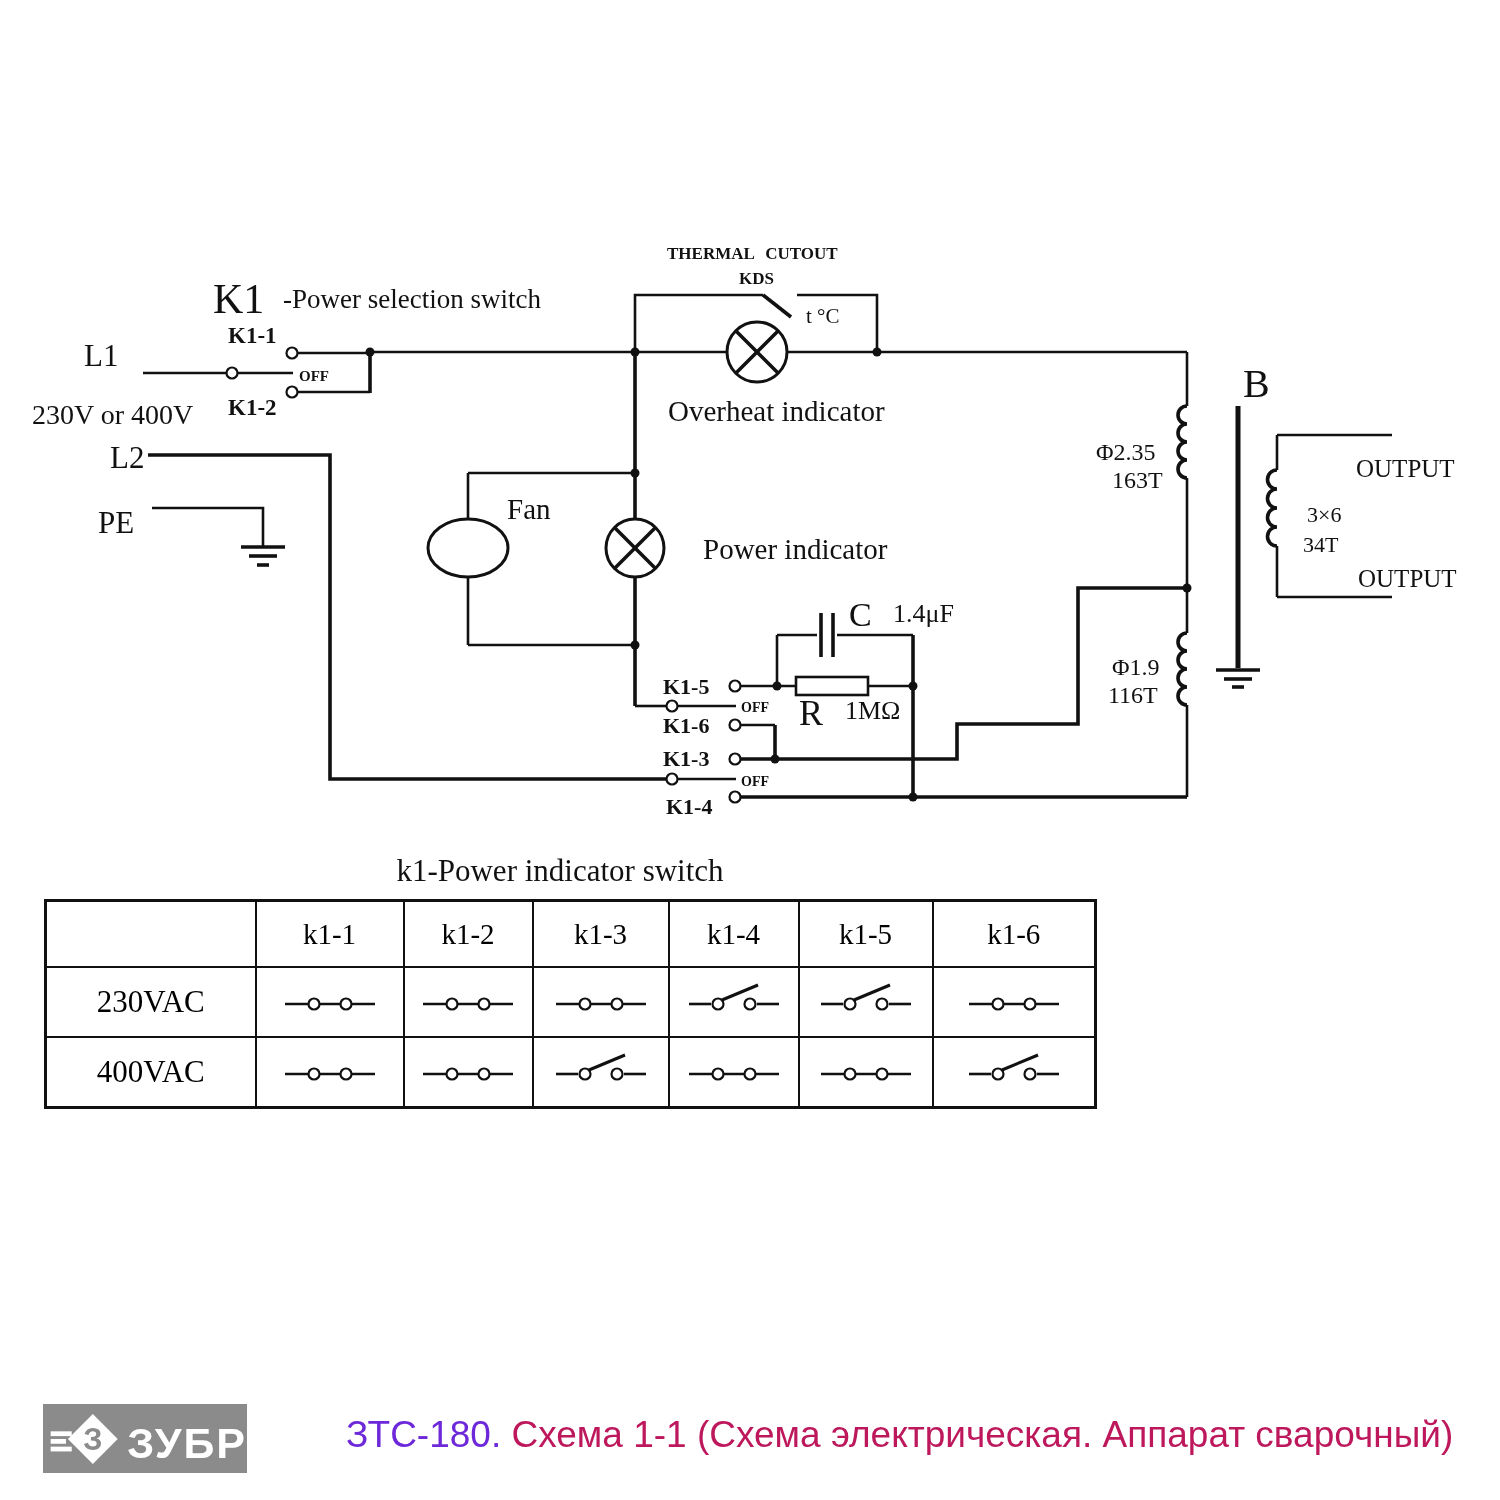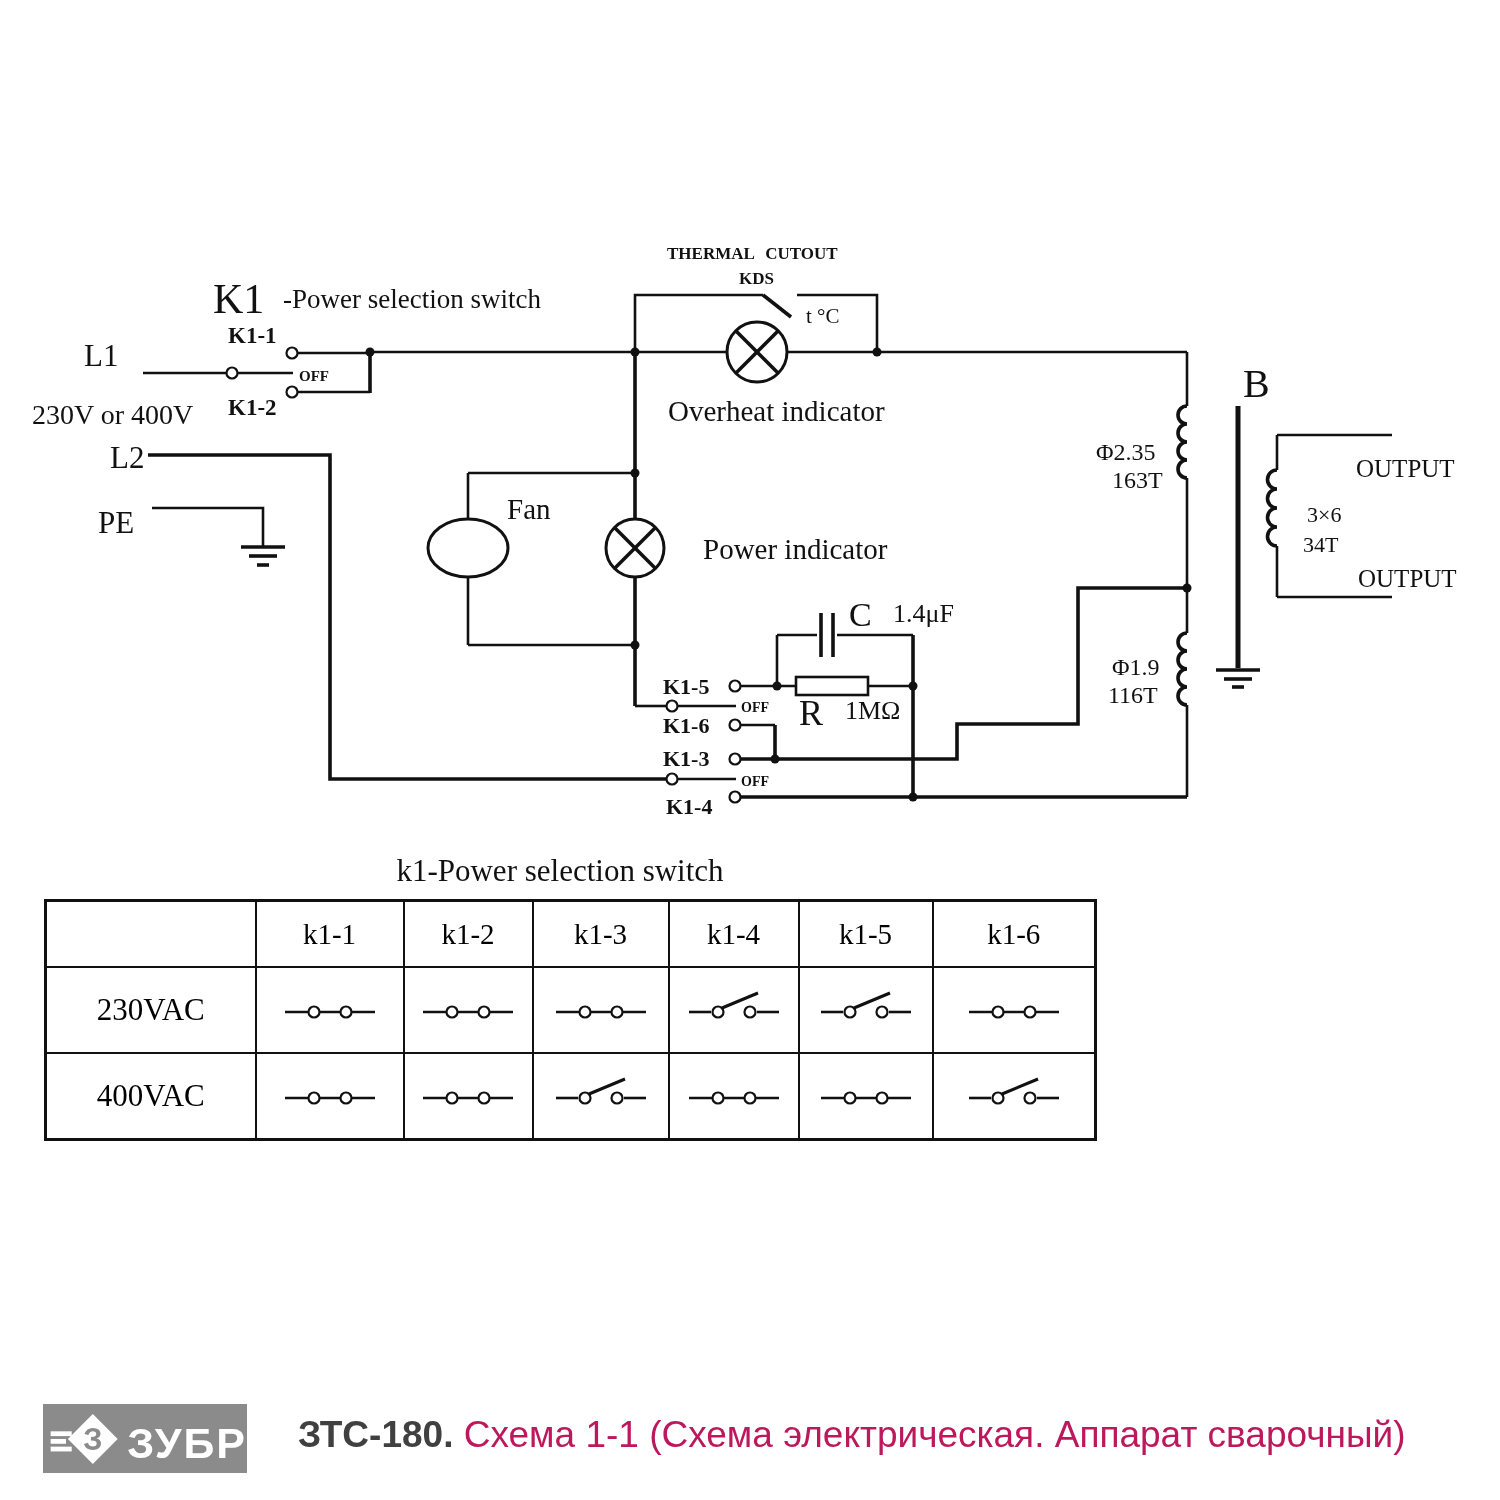--- a/index.html
+++ b/index.html
@@ -17,36 +17,36 @@
   #schem .lampc,#schem .fanc{fill:#fff;stroke:#111;stroke-width:3;}
   #schem rect.res{fill:#fff;stroke:#111;stroke-width:2.6;}
 
   
   #swtable-wrap{position:absolute;left:44px;top:899px;}
   #swtable{border-collapse:collapse;table-layout:fixed;border:3px solid #111;}
   #swtable th,#swtable td{border:2px solid #111;text-align:center;vertical-align:middle;
     font-family:"Liberation Serif",serif;font-weight:normal;padding:0;}
   #swtable thead th{height:64px;font-size:29px;}
   #swtable tbody th{font-size:31px;}
-  #swtable tbody tr{height:86px;}
+  #swtable tbody tr{height:70px;}
   .cell-switch svg{display:block;margin:0 auto;}
   .cell-switch .sym-open{display:none;}
   .cell-switch.sw-open .sym-open{display:block;}
   #table-title{position:absolute;left:330px;top:853px;width:460px;text-align:center;
     font-size:31px;color:#111;}
 
   
   #footer-logo{position:absolute;left:43px;top:1404px;width:204px;height:69px;
     background:#8b8b8b;display:flex;align-items:center;justify-content:flex-start;
     padding:0;box-sizing:border-box;}
   #footer-logo .brand{color:#fff;font-family:"Liberation Sans",sans-serif;
     font-weight:800;font-size:43px;letter-spacing:2px;line-height:1;margin-left:2px;margin-top:9px;}
   #footer-caption{position:absolute;left:298px;top:1414px;white-space:nowrap;
     font-family:"Liberation Sans",sans-serif;font-size:37px;color:#111;}
-  #footer-caption .model{font-weight:bold;color:#404040;}
+  #footer-caption .model{font-weight:normal;color:#6d28d9;margin-left:48px;}
   #footer-caption .cap{font-weight:400;color:#be185d;}
 </style>
 </head>
 <body>
 
 <div id="stage">
 
   <svg id="schem" width="1500" height="860" viewBox="0 0 1500 860">
 
     <g>
@@ -192,21 +192,21 @@
       <text x="1112" y="488" font-size="24">163T</text>
       <text x="1112" y="675" font-size="24">Φ1.9</text>
       <text x="1108" y="703" font-size="24">116T</text>
       <text x="1307" y="522" font-size="22">3×6</text>
       <text x="1303" y="552" font-size="22">34T</text>
       <text x="1356" y="477" font-size="25">OUTPUT</text>
       <text x="1358" y="587" font-size="25">OUTPUT</text>
     </g>
   </svg>
 
-  <div id="table-title">k1-Power selection switch</div>
+  <div id="table-title">k1-Power indicator switch</div>
 
   <div id="swtable-wrap">
     <table id="swtable">
       <colgroup>
         <col style="width:210px">
           <col style="width:148px">
           <col style="width:129px">
         <col style="width:136px">
           <col style="width:130px">
           <col style="width:134px">

